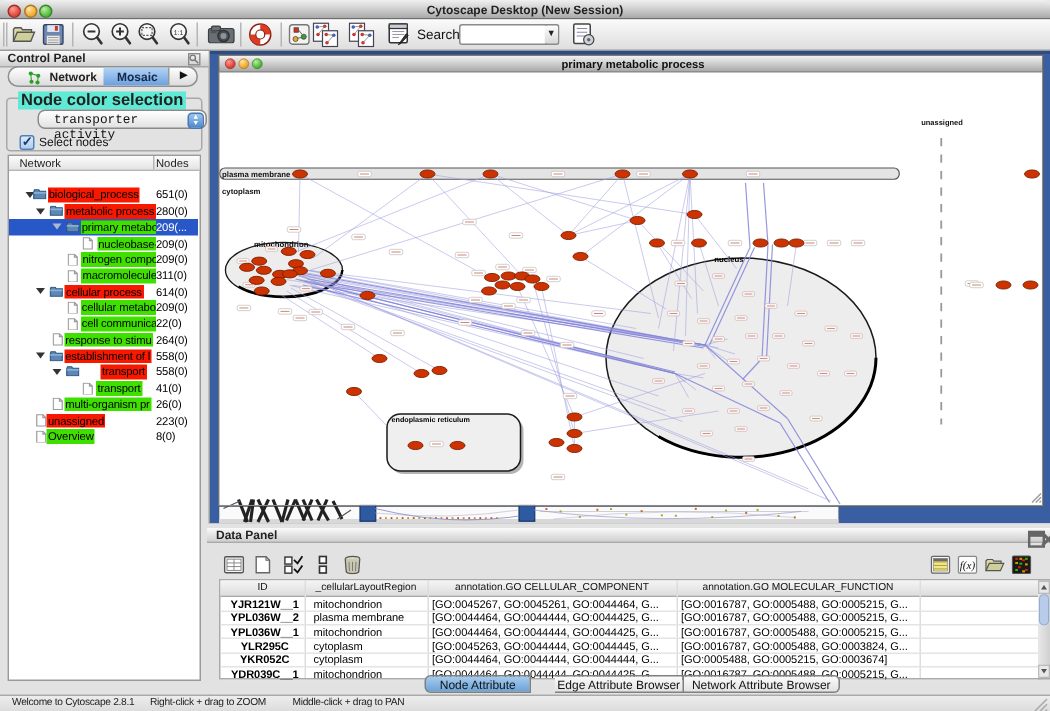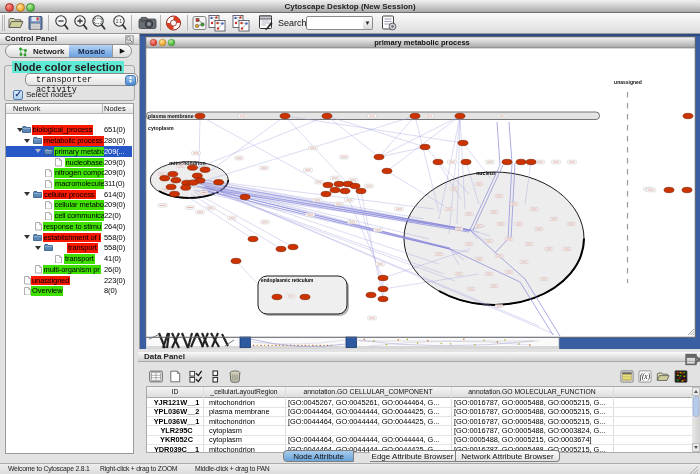--- a/index.html
+++ b/index.html
@@ -975,20 +975,21 @@
       </div>
 <div class="drow" style="top:29.20px">
         <div class="dc1">YPL036W__1</div>
         <div class="dc2">mitochondrion</div>
         <div class="dc3">[GO:0044464, GO:0044444, GO:0044425, G...</div>
         <div class="dc4">[GO:0016787, GO:0005488, GO:0005215, G...</div>
       </div>
 <div class="drow" style="top:38.55px">
         <div class="dc1">YLR295C</div>
         <div class="dc2">cytoplasm</div>
+        <div class="dc3">[GO:0045263, GO:0044444, GO:0044445, G...</div>
         <div class="dc4">[GO:0016787, GO:0005488, GO:0003824, G...</div>
       </div>
 <div class="drow" style="top:47.90px">
         <div class="dc1">YKR052C</div>
         <div class="dc2">cytoplasm</div>
         <div class="dc3">[GO:0044464, GO:0044444, GO:0044444, G...</div>
         <div class="dc4">[GO:0005488, GO:0005215, GO:0003674]</div>
       </div>
 <div class="drow" style="top:57.25px">
         <div class="dc1">YDR039C__1</div>

